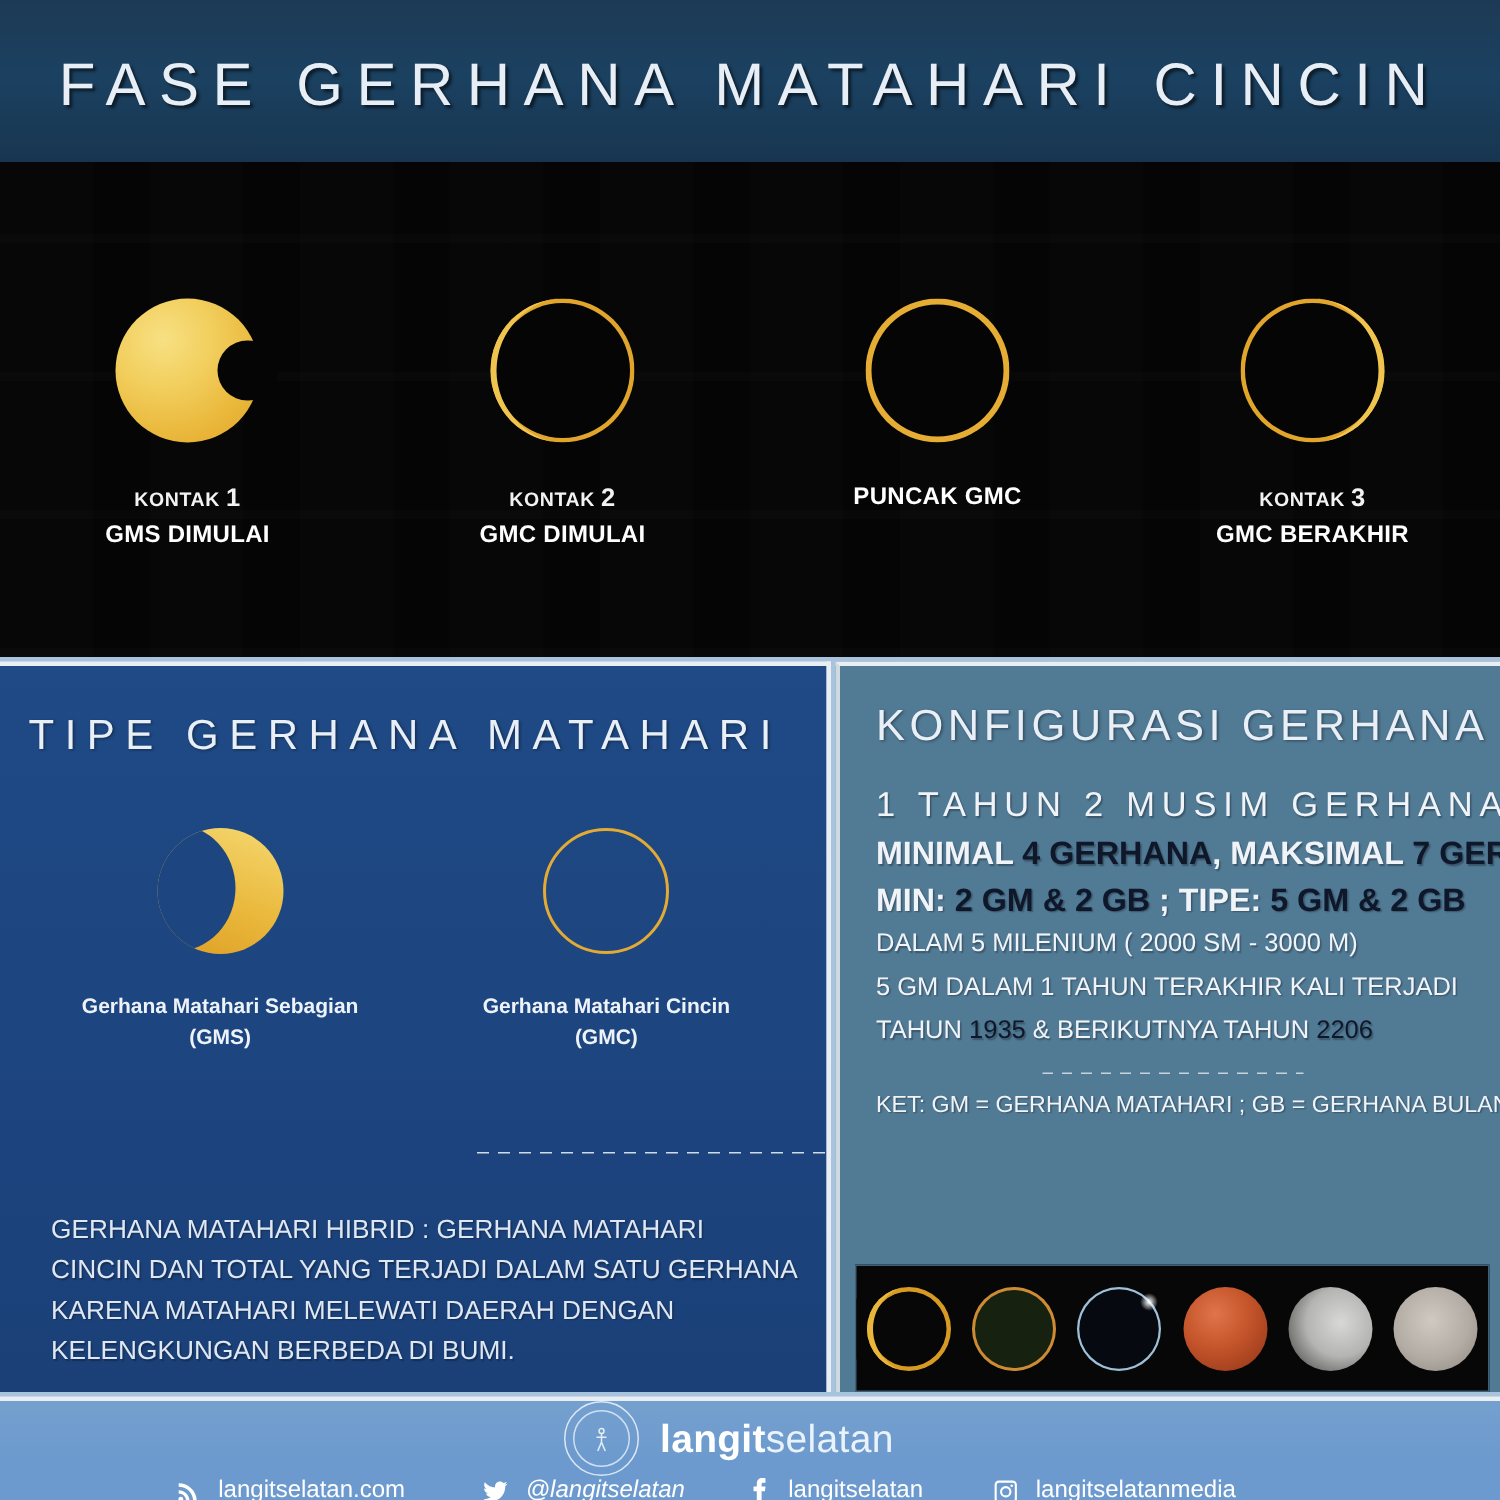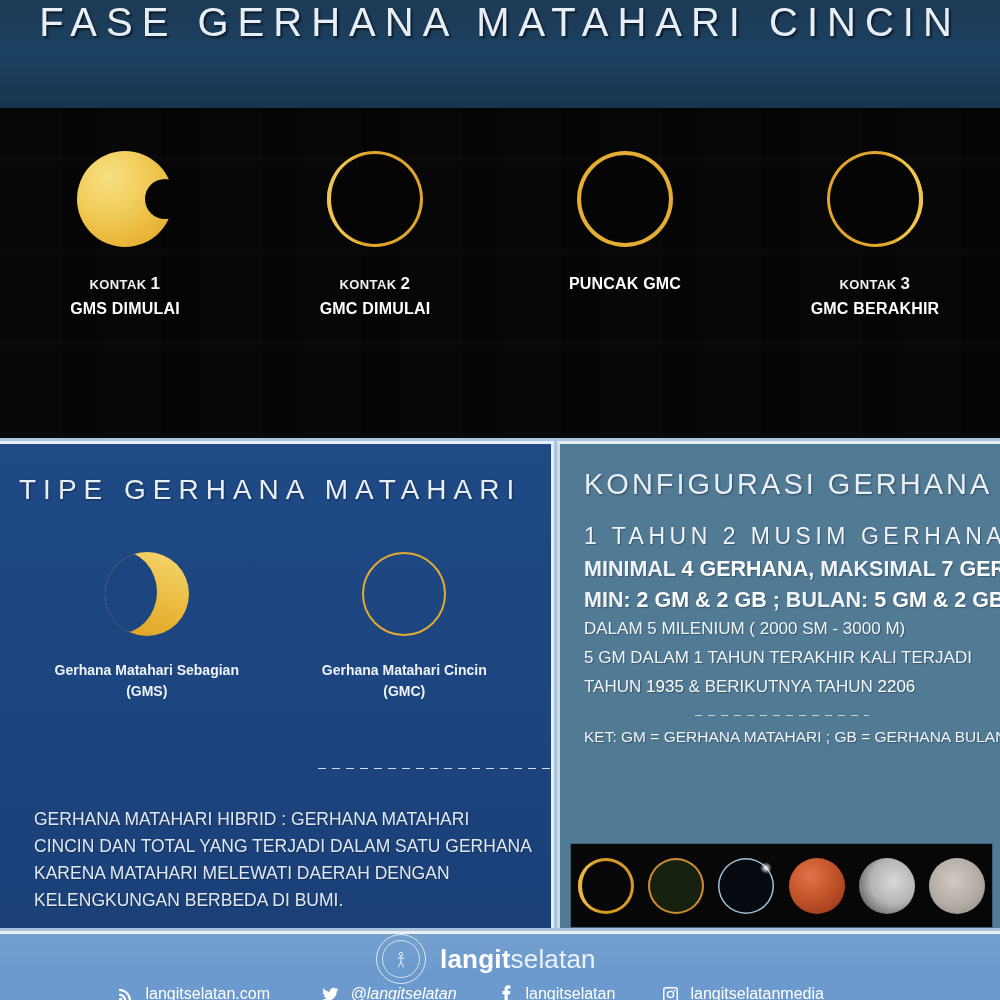--- a/index.html
+++ b/index.html
@@ -9,21 +9,21 @@
     background:#8fb3d9;
     overflow:hidden;
   }
   .page { position:relative; width:1000px; height:1000px; background:#a8c3dd; }
 
   
   .header {
     position:absolute; left:0; top:0; width:1000px; height:117px;
     background:linear-gradient(180deg,#1d3a55 0%,#1b4161 45%,#17344e 100%);
     border-bottom:3px solid #e9eef3;
-    display:flex; align-items:flex-start; justify-content:center;
+    display:flex; align-items:center; justify-content:center;
   }
   .header-title {
     color:#e8eef5; font-size:40px; letter-spacing:9px; font-weight:400;
     text-shadow:2px 2px 2px rgba(0,0,0,.55);
     white-space:nowrap;
   }
 
   
   .phases {
     position:absolute; left:0; top:108px; width:1000px; height:330px;
@@ -32,21 +32,21 @@
   }
   .phases::before{
     content:""; position:absolute; inset:0;
     background:
       repeating-linear-gradient(90deg, rgba(255,255,255,.012) 0 62px, rgba(0,0,0,0) 62px 100px),
       repeating-linear-gradient(0deg, rgba(255,255,255,.016) 0 6px, rgba(0,0,0,0) 6px 92px);
     opacity:.8;
   }
   .phase-row {
     position:relative; display:flex; height:100%;
-    align-items:flex-start; justify-content:space-around; padding-top:36px;
+    align-items:flex-start; justify-content:space-around; padding-top:84px;
   }
   .phase { width:190px; text-align:center; }
   .phase-art { height:110px; display:flex; align-items:center; justify-content:center; }
   .phase-label { margin-top:18px; line-height:1.45; }
   .kontak {
     color:#f2f2f2; font-size:13px; font-weight:bold; letter-spacing:.4px;
     font-stretch:condensed;
   }
   .kontak b { font-size:17px; }
   .phase-sub {
@@ -136,21 +136,21 @@
     color:#dfe8f2; font-size:17.5px; font-weight:500; line-height:1.55;
     font-stretch:condensed; text-shadow:1px 1px 1px rgba(0,0,0,.3);
   }
 
   
   .cfg { padding:14px 20px 0 24px; }
   .cfg-line { color:#f0f4f8; line-height:1.34; text-shadow:1px 1px 1px rgba(0,0,0,.3); white-space:nowrap; }
   .l-spaced { font-size:23px; letter-spacing:4.5px; padding:6px 0 2px; }
   .l-norm  { font-size:21.5px; font-weight:bold; font-stretch:condensed; padding:1px 0; }
   .l-reg   { font-size:17px; font-stretch:condensed; padding:3px 0; }
-  .gold { color:#ffffff; }
+  .gold { color:#0f172a; }
 
   .cfg-dash {
     margin:13px auto 0; width:174px; height:1px;
     background:repeating-linear-gradient(90deg,#c6d3dd 0 7px, transparent 7px 13px);
   }
   .ket {
     color:#f0f4f8; font-size:15.5px; font-stretch:condensed; text-align:center;
     margin-top:12px; white-space:nowrap; text-shadow:1px 1px 1px rgba(0,0,0,.3);
   }
 
@@ -301,21 +301,21 @@
       <div class="panel-title right-title">KONFIGURASI GERHANA</div>
 
       <div class="cfg">
         <div class="cfg-line l-spaced">1 TAHUN 2 MUSIM GERHANA</div>
 
         <div class="cfg-line l-norm">
           <span>MINIMAL </span><span class="gold">4 GERHANA</span><span>, MAKSIMAL </span><span class="gold">7 GERHANA</span>
         </div>
 
         <div class="cfg-line l-norm">
-          <span>MIN: </span><span class="gold">2 GM &amp; 2 GB</span><span> ; BULAN: </span><span class="gold">5 GM &amp; 2 GB</span>
+          <span>MIN: </span><span class="gold">2 GM &amp; 2 GB</span><span> ; TIPE: </span><span class="gold">5 GM &amp; 2 GB</span>
         </div>
 
         <div class="cfg-line l-reg">DALAM 5 MILENIUM ( 2000 SM - 3000 M)</div>
 
 
         <div class="cfg-line l-reg">5 GM DALAM 1 TAHUN TERAKHIR KALI TERJADI</div>
 
         <div class="cfg-line l-reg">
           <span>TAHUN </span><span class="gold">1935</span><span> &amp; BERIKUTNYA TAHUN </span><span class="gold">2206</span>
         </div>

